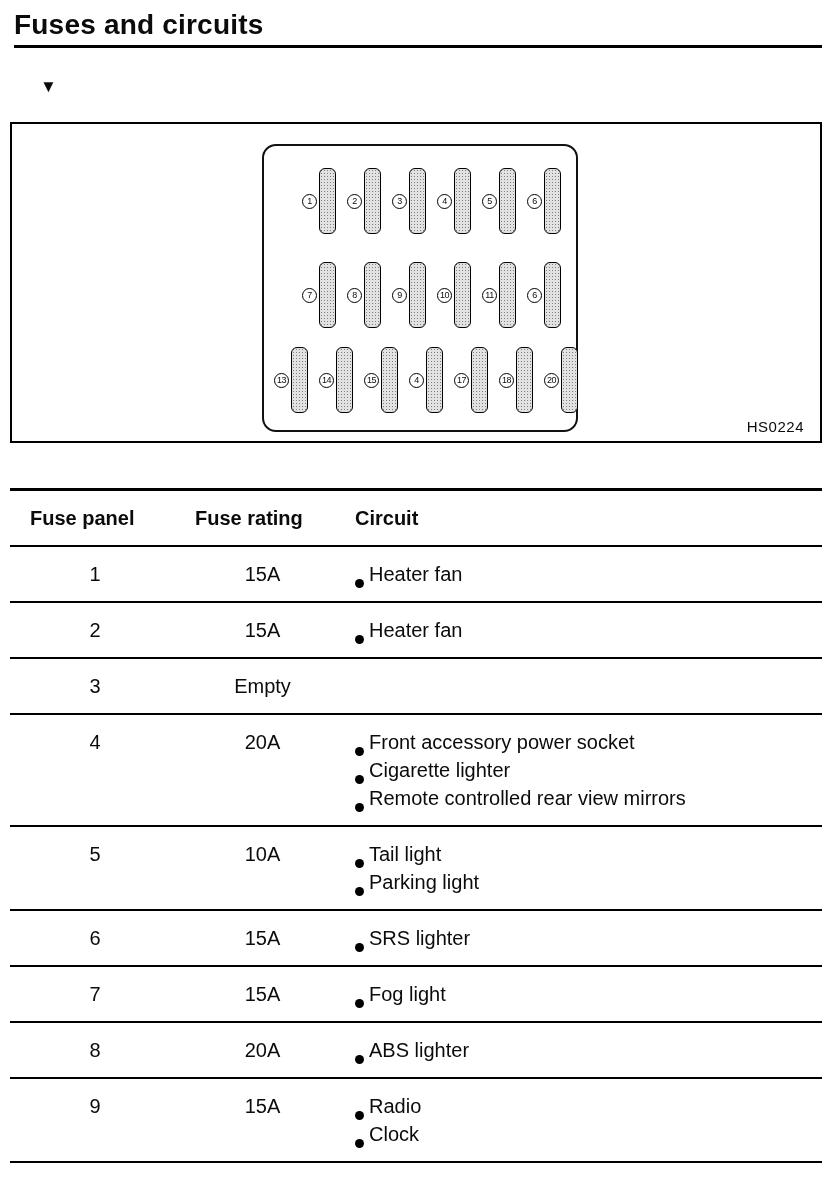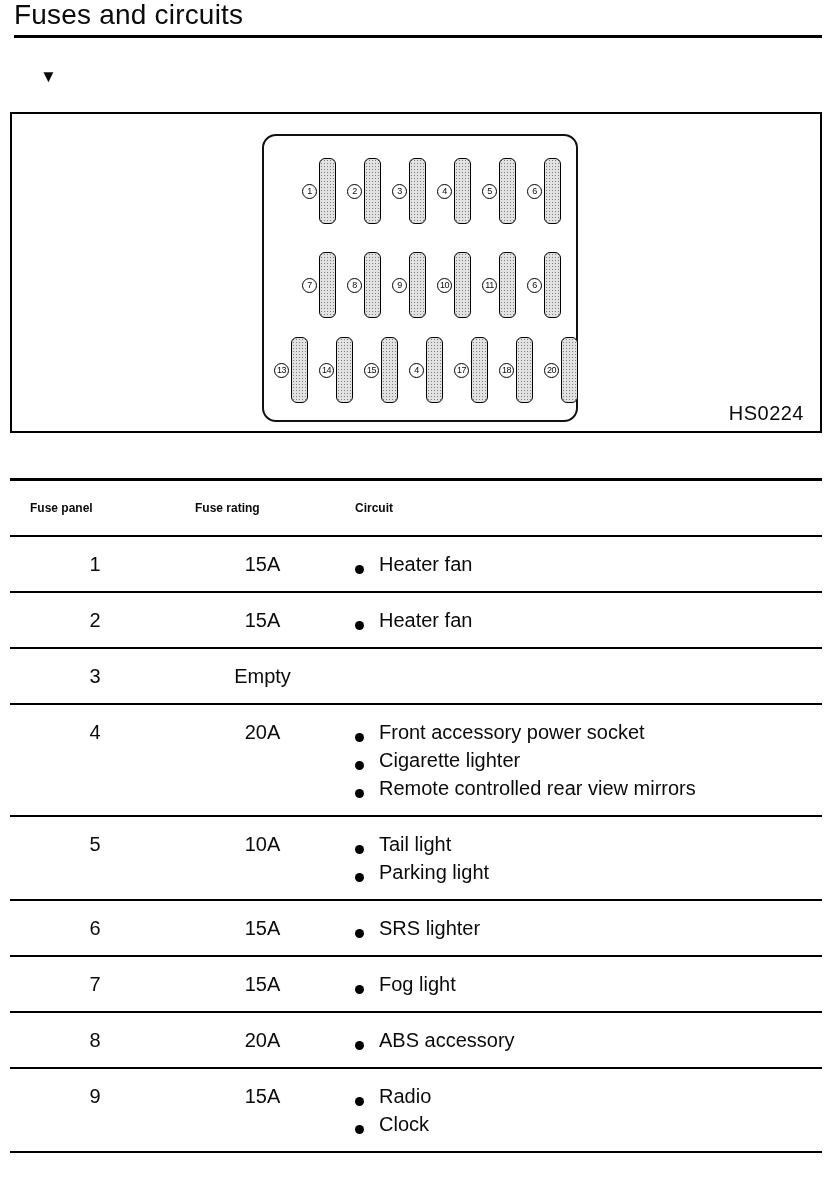--- a/index.html
+++ b/index.html
@@ -8,22 +8,22 @@
     background: #ffffff;
     color: #0b0b0b;
     font-family: "Liberation Sans", "DejaVu Sans", sans-serif;
     position: relative;
     overflow: hidden;
   }
 
   
   .page-title {
     font-size: 28px;
-    font-weight: 400;
-    margin: 0 0 0 14px;
+    font-weight: 700;
+    margin: 10px 0 0 14px;
     line-height: 30px;
     letter-spacing: 0.2px;
   }
   .title-rule {
     border: none;
     height: 3px;
     background: #000;
     margin: 5px 10px 0 14px;
   }
 
@@ -82,54 +82,54 @@
     border: 1px solid #000;
     border-radius: 6px;
     box-sizing: border-box;
     background-color: #e2e2e2;
     background-image: radial-gradient(#7e7e7e 0.8px, transparent 0.9px);
     background-size: 3px 3px;
   }
   .fig-label {
     position: absolute;
     right: 16px; bottom: 6px;
-    font-size: 20px;
+    font-size: 15px;
     letter-spacing: 0.5px;
   }
 
   
   .fuse-table {
     margin: 45px 10px 0 10px;
     width: 812px;
     border-collapse: collapse;
     table-layout: fixed;
   }
   .fuse-table th {
     border-top: 3px solid #000;
     border-bottom: 2px solid #000;
-    font-size: 12px;
+    font-size: 20px;
     font-weight: 700;
     line-height: 28px;
     padding: 13px 0;
     text-align: left;
   }
   .fuse-table th.h-panel   { width: 170px; padding-left: 20px; box-sizing: border-box; }
   .fuse-table th.h-rating  { width: 165px; padding-left: 15px; box-sizing: border-box; }
   .fuse-table th.h-circuit { padding-left: 10px; }
   .fuse-table td {
     border-bottom: 2px solid #000;
     font-size: 20px;
     line-height: 28px;
     padding: 13px 0;
     vertical-align: top;
   }
   .fuse-table td.col-panel  { text-align: center; }
   .fuse-table td.col-rating { text-align: center; }
   .fuse-table td.col-circuit { padding-left: 10px; }
-  .circuit-line { display: flex; gap: 15px; align-items: center; }
+  .circuit-line { display: flex; gap: 5px; align-items: flex-end; }
   .bullet {
     width: 9px; height: 9px;
     border-radius: 50%;
     background: #000;
     flex: 0 0 auto;
     margin-top: 10px;
   }
 </style>
 </head>
 <body>
@@ -318,21 +318,21 @@
               <span>Fog light</span>
             </div>
           </td>
         </tr>
         <tr>
           <td class="col-panel">8</td>
           <td class="col-rating">20A</td>
           <td class="col-circuit">
             <div class="circuit-line">
               <span class="bullet"></span>
-              <span>ABS accessory</span>
+              <span>ABS lighter</span>
             </div>
           </td>
         </tr>
         <tr>
           <td class="col-panel">9</td>
           <td class="col-rating">15A</td>
           <td class="col-circuit">
             <div class="circuit-line">
               <span class="bullet"></span>
               <span>Radio</span>

